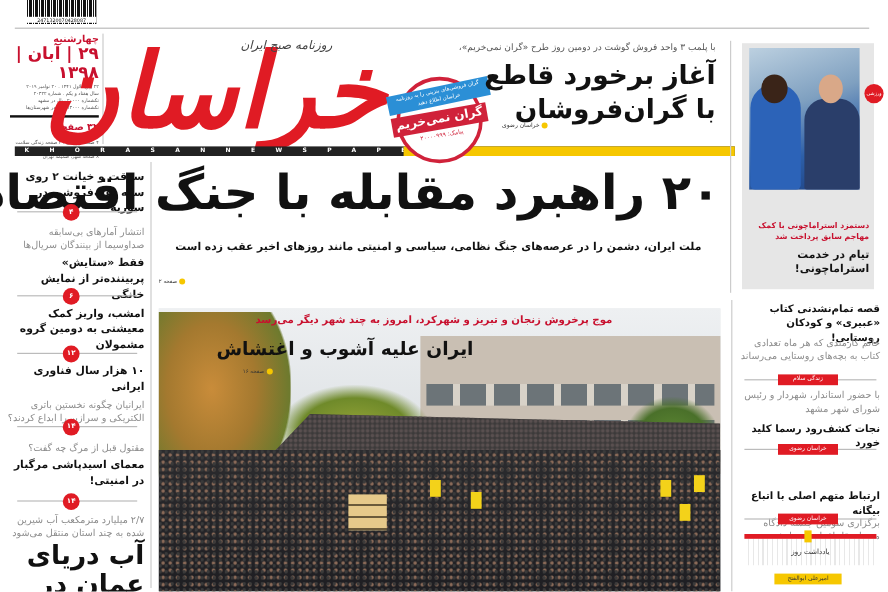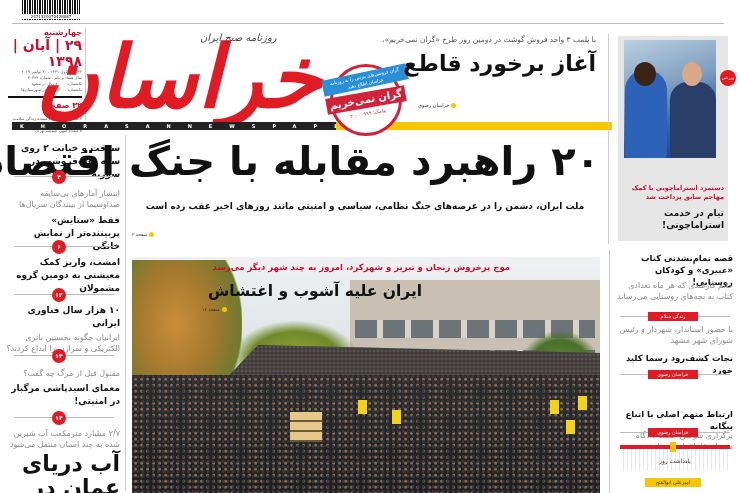--- a/index.html
+++ b/index.html
@@ -67,21 +67,21 @@
   .trees-mid { left: 230px; top: 320px; width: 130px; height: 80px; background: radial-gradient(ellipse at 50% 50%,#9aa83a 0%,#6f8a2a 50%,transparent 70%); }
   .trees-right { left: 520px; top: 330px; width: 80px; height: 70px; background: radial-gradient(ellipse,#5f8a34 0%,#4a702a 50%,transparent 70%); }
   .crowd { left: 132px; top: 375px; width: 468px; height: 118px; background:
       radial-gradient(circle at 20% 30%,#3a3a3a 1px,transparent 2px) 0 0/5px 5px,
       radial-gradient(circle at 60% 70%,#8a6a58 1px,transparent 2px) 0 0/6px 6px,
       linear-gradient(180deg,#2b2b2e,#1e1e22); }
   .crowd-far { left: 220px; top: 345px; width: 380px; height: 40px; background: radial-gradient(circle,#5a5050 1px,transparent 2px) 0 0/4px 4px, #3c3a3a; clip-path: polygon(0 100%,10% 0,100% 20%,100% 100%); }
   .flag { width: 9px; height: 14px; background: #f3d21a; }
   .sign { left: 290px; top: 412px; width: 32px; height: 30px; background: repeating-linear-gradient(180deg,#e6c98a 0 8px,#6a5a3a 8px 10px); }
   .photo-kicker { left: 150px; top: 262px; width: 360px; font-size: 8.5px; color: #c8102e; font-weight: bold; text-align: right; }
-  .photo-head { left: 180px; top: 282px; width: 270px; font-size: 15.5px; font-weight: bold; text-align: center; direction: rtl; }
+  .photo-head { left: 180px; top: 282px; width: 270px; font-size: 15.5px; font-weight: bold; text-align: left; direction: rtl; }
   .photo-ref { left: 202px; top: 307px; font-size: 4.5px; color: #333; }
 
   
   .lc { left: 6px; width: 114px; text-align: right; }
   .lc-bold { font-size: 9px; font-weight: bold; line-height: 13px; }
   .lc-grey { font-size: 8px; color: #8a8a8a; line-height: 11px; }
   .lc-rule { left: 14px; width: 100px; height: 1px; background: #bbb; }
   .num { width: 14px; height: 14px; border-radius: 50%; background: #e01b24; color: #fff; font-size: 6px; font-weight: bold; text-align: center; line-height: 14px; left: 52px; }
   .lc-big { left: 6px; width: 114px; text-align: right; font-size: 22px; font-weight: bold; line-height: 24px; }
 
@@ -129,20 +129,21 @@
 <div class="abs stripe-yellow"></div>
 
 <div class="abs stamp"></div>
 <div class="abs stamp-blue">گران فروشی‌های بنزینی را به روزنامه خراسان اطلاع دهید</div>
 <div class="abs stamp-red">گران نمی‌خریم</div>
 <div class="abs stamp-sms">پیامک: ۲۰۰۰۰۹۹۹</div>
 
 <div class="abs kicker">با پلمب ۳ واحد فروش گوشت در دومین روز طرح «گران نمی‌خریم»، صورت گرفت</div>
 <div class="abs top-head">
   <div>آغاز برخورد قاطع</div>
+  <div>با گران‌فروشان</div>
 </div>
 <div class="abs source-tag"><span class="source-dot"></span><span>خراسان رضوی</span></div>
 <div class="abs vrule2"></div>
 
 <div class="abs sports"></div>
 <div class="abs sports-photo"></div>
 <div class="abs player1"></div>
 <div class="abs player1-head"></div>
 <div class="abs player2"></div>
 <div class="abs player2-head"></div>

